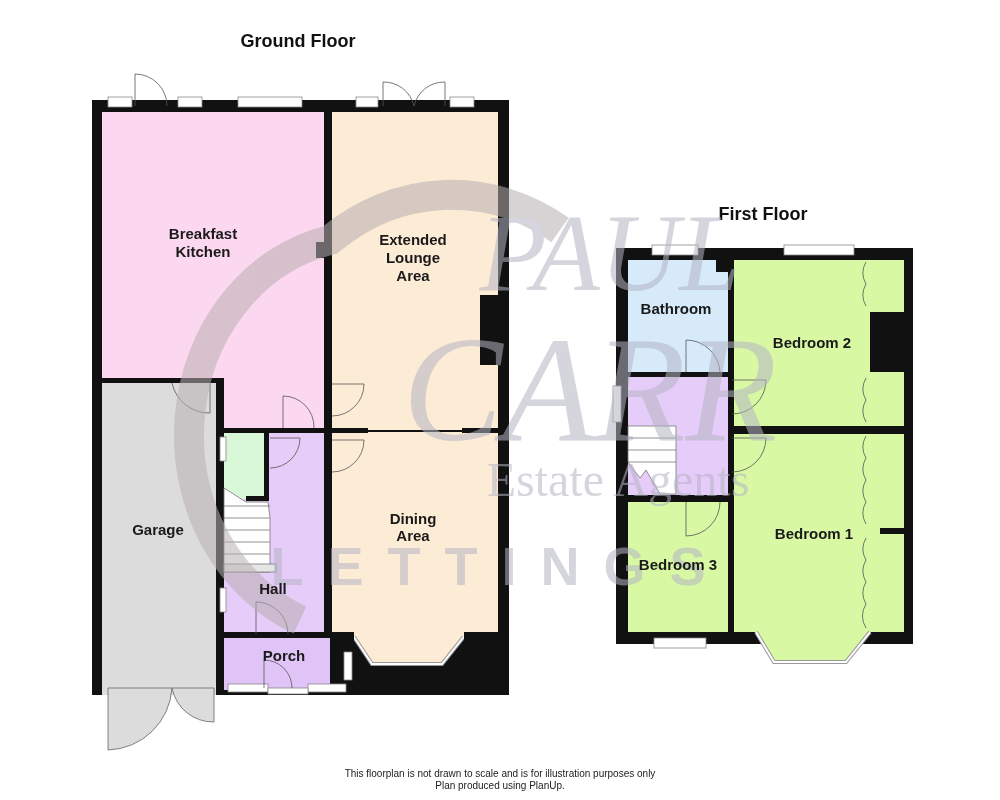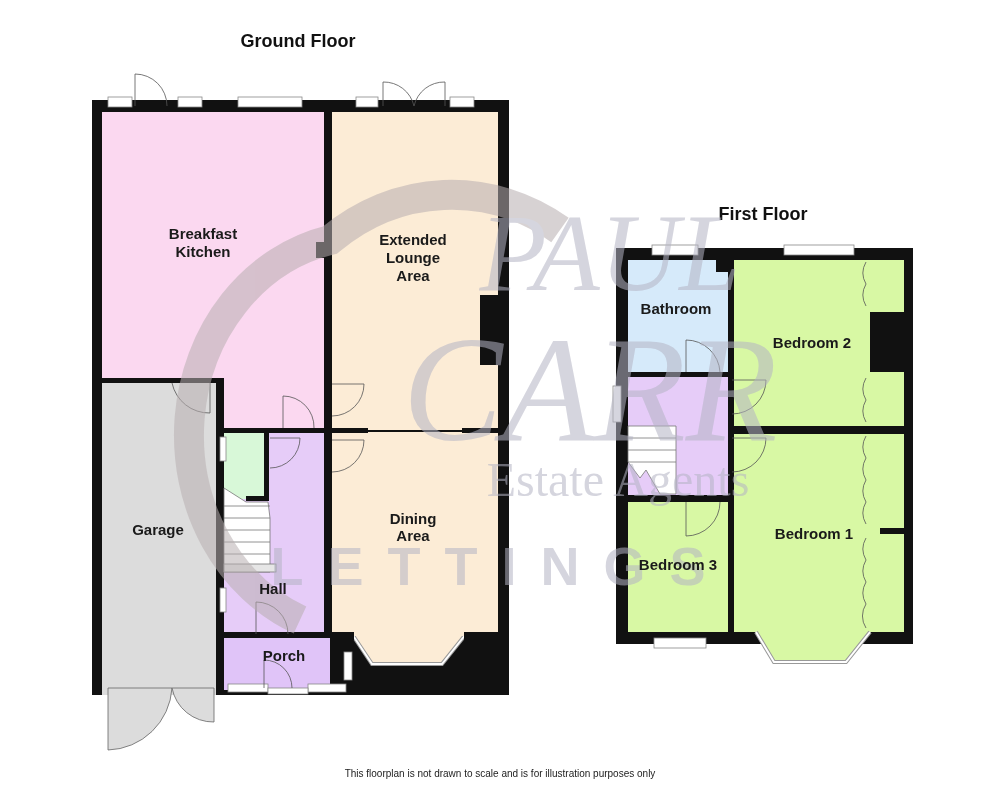--- a/index.html
+++ b/index.html
@@ -167,13 +167,14 @@
 
     <text class="room-label" x="676" y="314" text-anchor="middle">Bathroom</text>
     <text class="room-label" x="812" y="348" text-anchor="middle">Bedroom 2</text>
     <text class="room-label" x="814" y="539" text-anchor="middle">Bedroom 1</text>
     <text class="room-label" x="678" y="570" text-anchor="middle">Bedroom 3</text>
   </g>
 </svg>
 
 <div class="footer">
   <div>This floorplan is not drawn to scale and is for illustration purposes only</div>
+  <div>Plan produced using PlanUp.</div>
 </div>
 
 </body></html>

